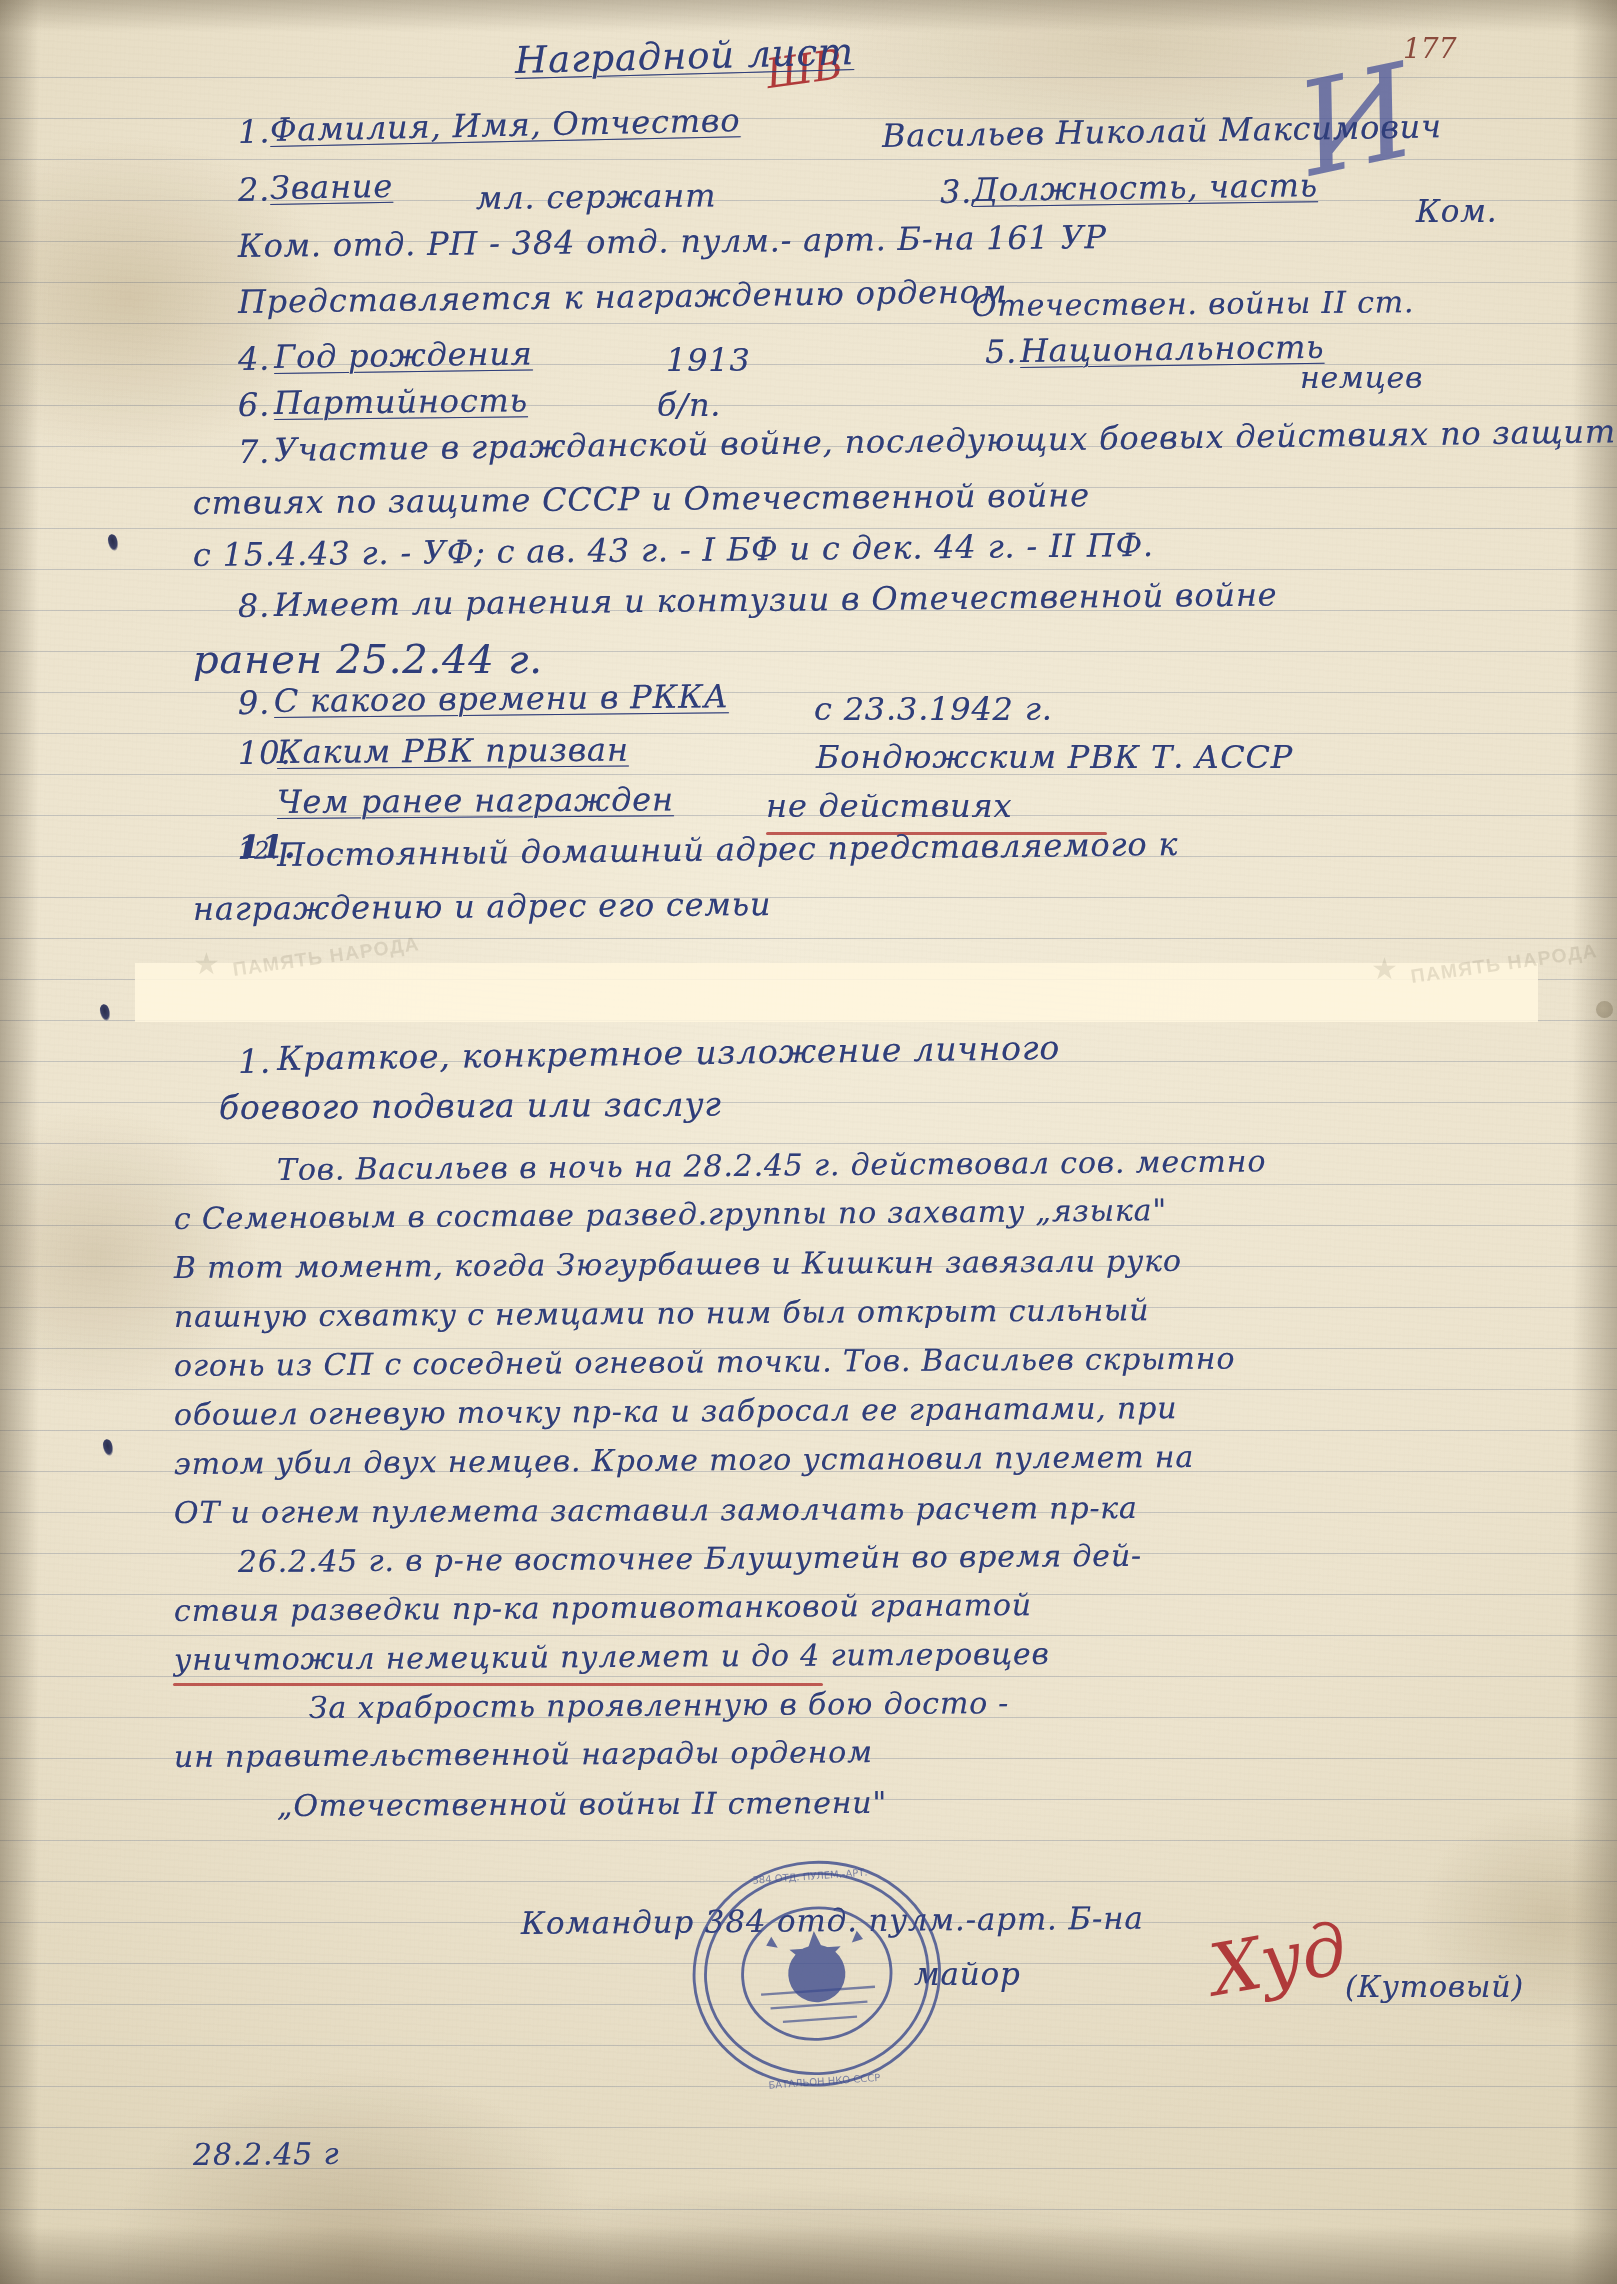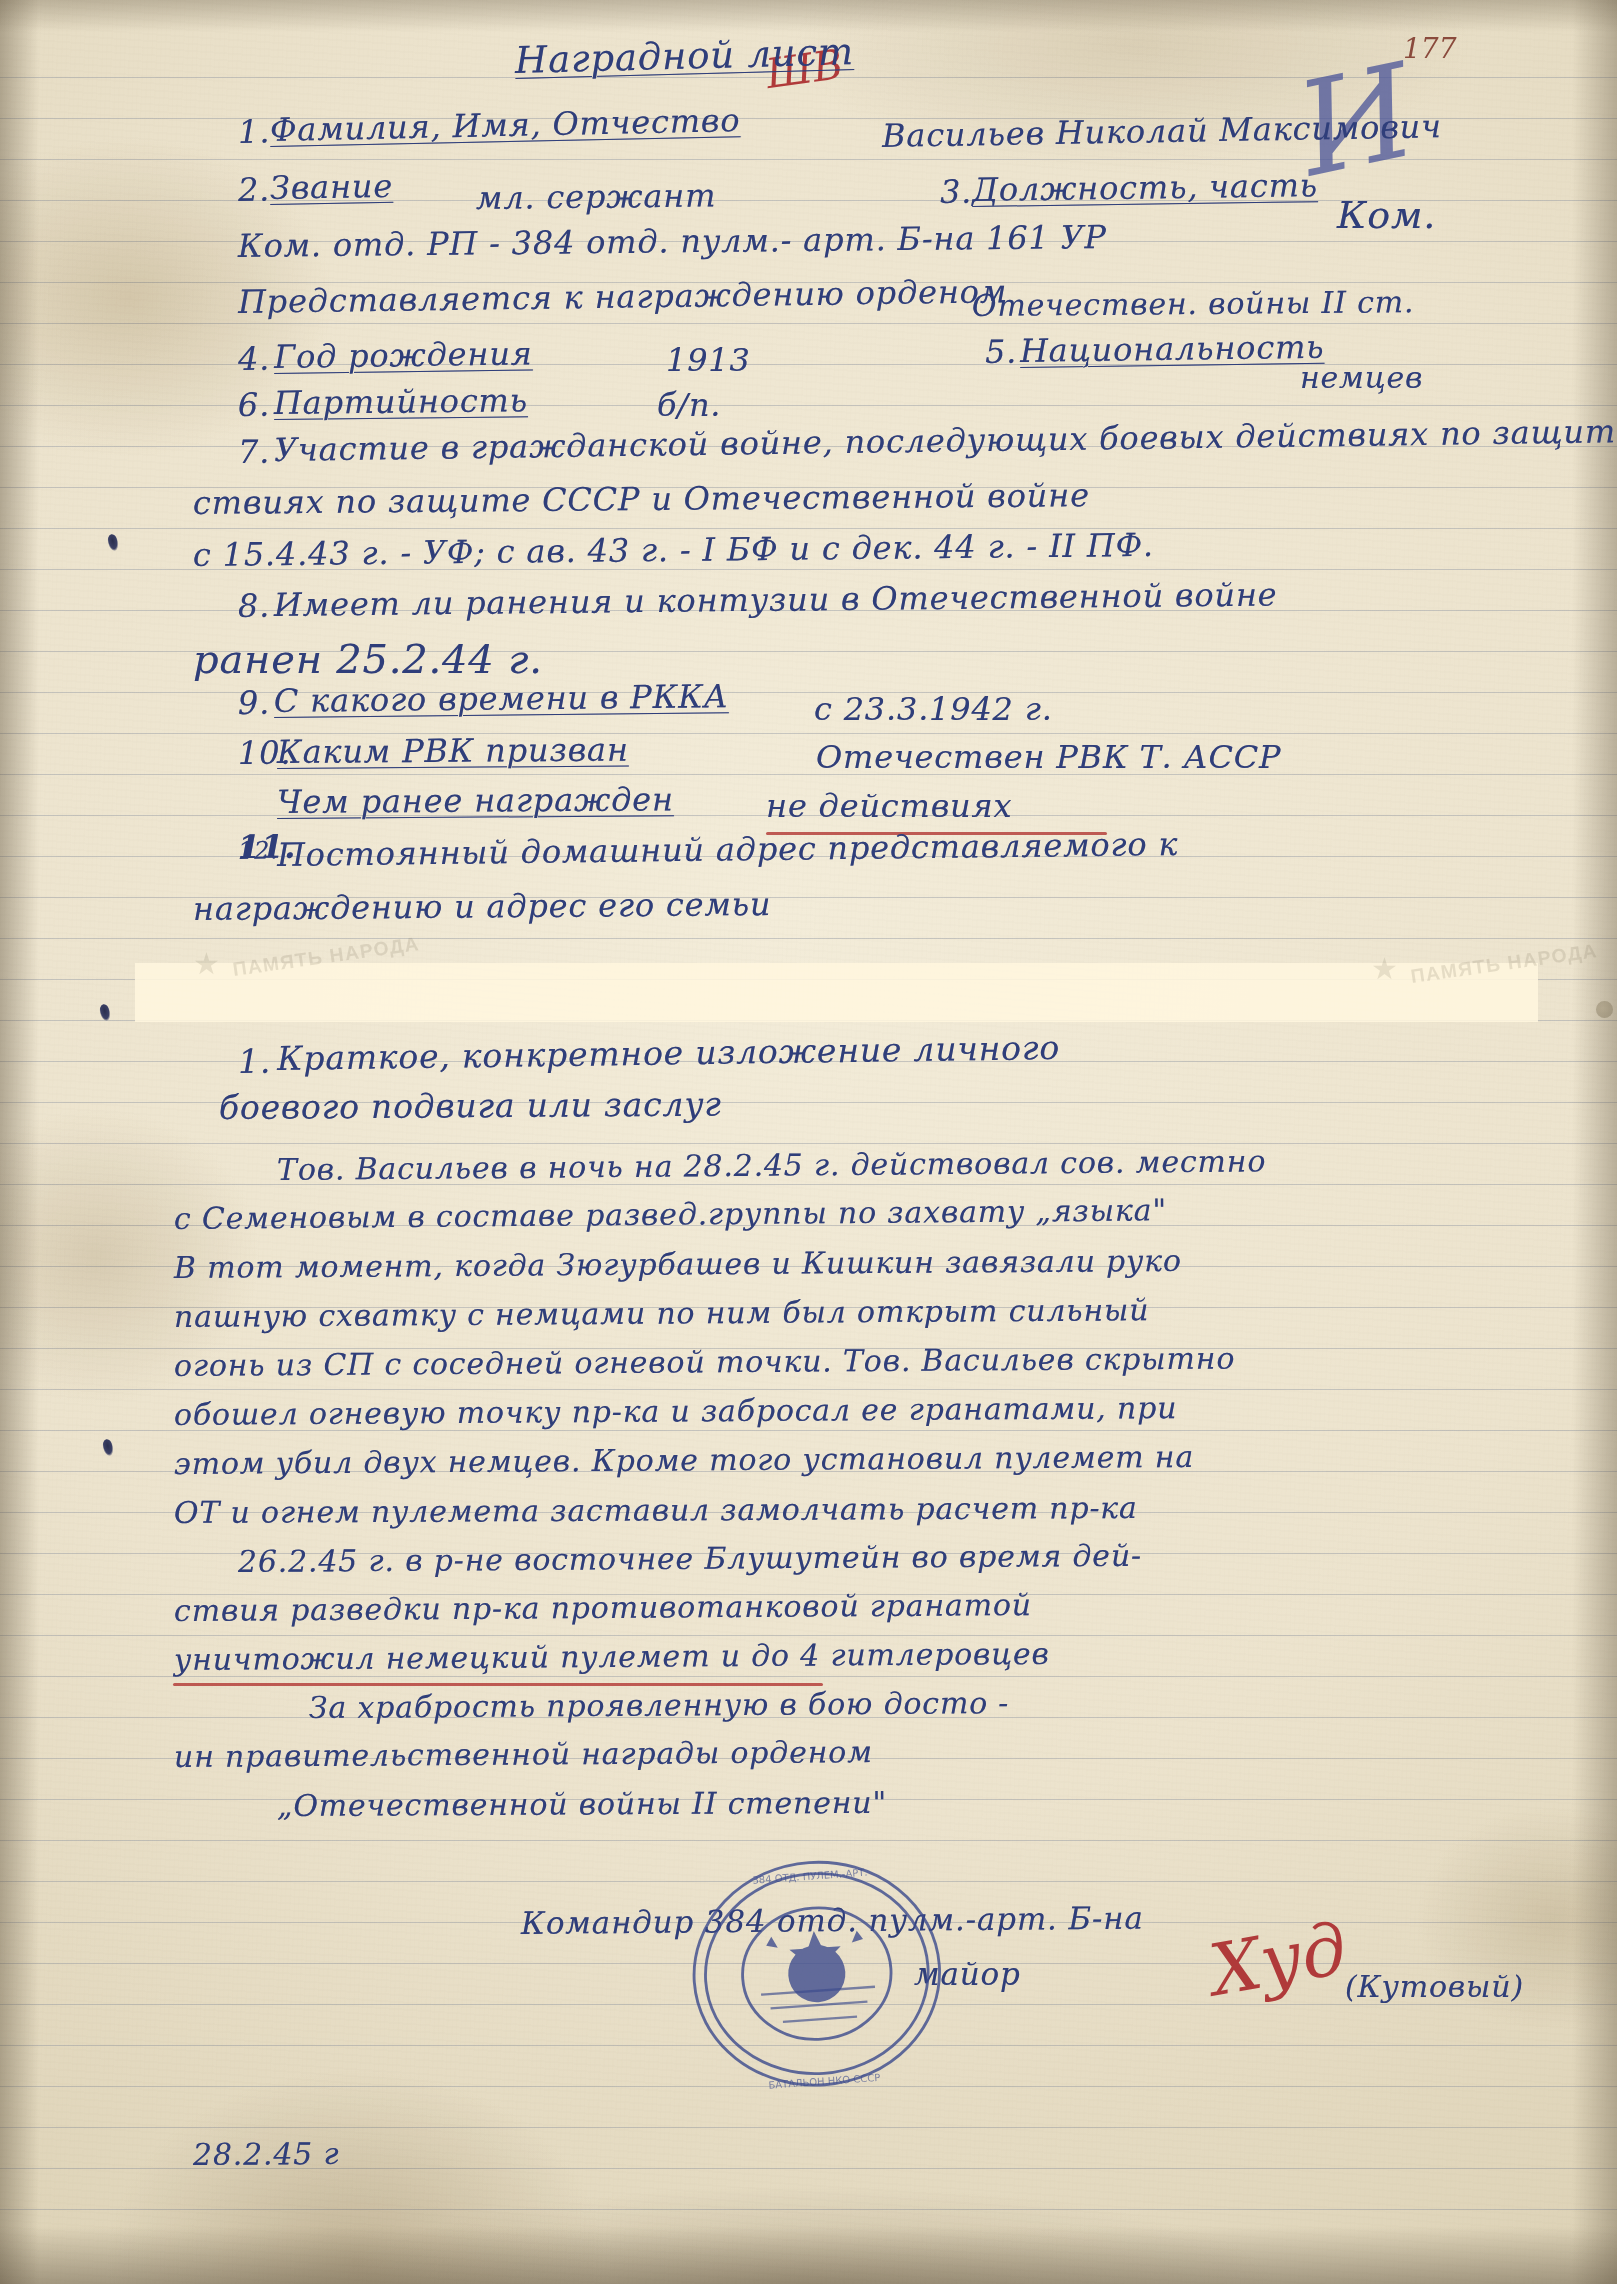--- a/index.html
+++ b/index.html
@@ -184,21 +184,21 @@
   <div class="hw" style="left:238px; top:113px; font-size:32px; transform:rotate(-1.2deg);">1.</div>
   <div class="hw u" style="left:270px; top:111px; font-size:32px; transform:rotate(-1.2deg);">Фамилия, Имя, Отчество</div>
   <div class="hw" style="left:882px; top:117px; font-size:32px; transform:rotate(-1.0deg);">Васильев Николай Максимович</div>
 
   <div class="hw" style="left:238px; top:171px; font-size:32px; transform:rotate(-1deg);">2.</div>
   <div class="hw u" style="left:270px; top:169px; font-size:32px; transform:rotate(-1deg);">Звание</div>
   <div class="hw" style="left:476px; top:179px; font-size:32px; transform:rotate(-0.6deg);">мл. сержант</div>
 
   <div class="hw" style="left:940px; top:173px; font-size:32px; transform:rotate(-0.8deg);">3.</div>
   <div class="hw u" style="left:972px; top:171px; font-size:32px; transform:rotate(-0.8deg);">Должность, часть</div>
-  <div class="hw" style="left:1337px; top:193px; font-size:38px;">Ком.</div>
+  <div class="hw" style="left:1416px; top:193px; font-size:31px;">Ком.</div>
   <div class="hw" style="left:238px; top:227px; font-size:32px; transform:rotate(-0.6deg);">Ком. отд. РП - 384 отд. пулм.- арт. Б-на 161 УР</div>
 
   <div class="hw" style="left:238px; top:283px; font-size:32px; transform:rotate(-0.8deg);">Представляется к награждению орденом</div>
   <div class="hw" style="left:972px; top:288px; font-size:30px; transform:rotate(-0.5deg);">Отечествен. войны II ст.</div>
 
   <div class="hw" style="left:238px; top:340px; font-size:32px; transform:rotate(-0.8deg);">4.</div>
   <div class="hw u" style="left:274px; top:338px; font-size:32px; transform:rotate(-0.8deg);">Год рождения</div>
   <div class="hw" style="left:666px; top:341px; font-size:32px;text-align:center;">1913</div>
   <div class="hw" style="left:985px; top:333px; font-size:32px; transform:rotate(-0.8deg);">5.</div>
   <div class="hw u" style="left:1020px; top:332px; font-size:32px; transform:rotate(-0.8deg);">Национальность</div>
@@ -216,21 +216,21 @@
   <div class="hw" style="left:238px; top:587px; font-size:32px; transform:rotate(-0.6deg);">8.</div>
   <div class="hw" style="left:274px; top:586px; font-size:32px; transform:rotate(-0.6deg);">Имеет ли ранения и контузии в Отечественной войне</div>
   <div class="hw" style="left:193px; top:636px; font-size:40px;">ранен 25.2.44 г.</div>
 
   <div class="hw" style="left:238px; top:684px; font-size:32px; transform:rotate(-0.6deg);">9.</div>
   <div class="hw u" style="left:274px; top:682px; font-size:32px; transform:rotate(-0.6deg);">С какого времени в РККА</div>
   <div class="hw" style="left:814px; top:690px; font-size:32px;">с 23.3.1942 г.</div>
 
   <div class="hw" style="left:238px; top:734px; font-size:32px; transform:rotate(-0.4deg);">10.</div>
   <div class="hw u" style="left:277px; top:733px; font-size:32px; transform:rotate(-0.4deg);">Каким РВК призван</div>
-  <div class="hw" style="left:816px; top:738px; font-size:32px;">Отечествен РВК   Т. АССР</div>
+  <div class="hw" style="left:816px; top:738px; font-size:32px;">Бондюжским РВК   Т. АССР</div>
 
   <div class="hw" style="left:238px; top:828px; font-size:32px; transform:rotate(-0.4deg);font-weight:bold;">11.</div>
   <div class="hw u" style="left:277px; top:783px; font-size:32px; transform:rotate(-0.4deg);">Чем ранее награжден</div>
   <div class="hw" style="left:766px; top:787px; font-size:32px;">не действиях</div>
   <div class="red-underline" style="left:766px; top:832px; width:341px;"></div>
 
   <div class="hw" style="left:238px; top:837px; font-size:24px; transform:rotate(-0.7deg);">12.</div>
   <div class="hw" style="left:277px; top:836px; font-size:32px; transform:rotate(-0.7deg);">Постоянный домашний адрес представляемого к</div>
   <div class="hw" style="left:193px; top:890px; font-size:32px; transform:rotate(-0.5deg);">награждению и адрес его семьи</div>
 

